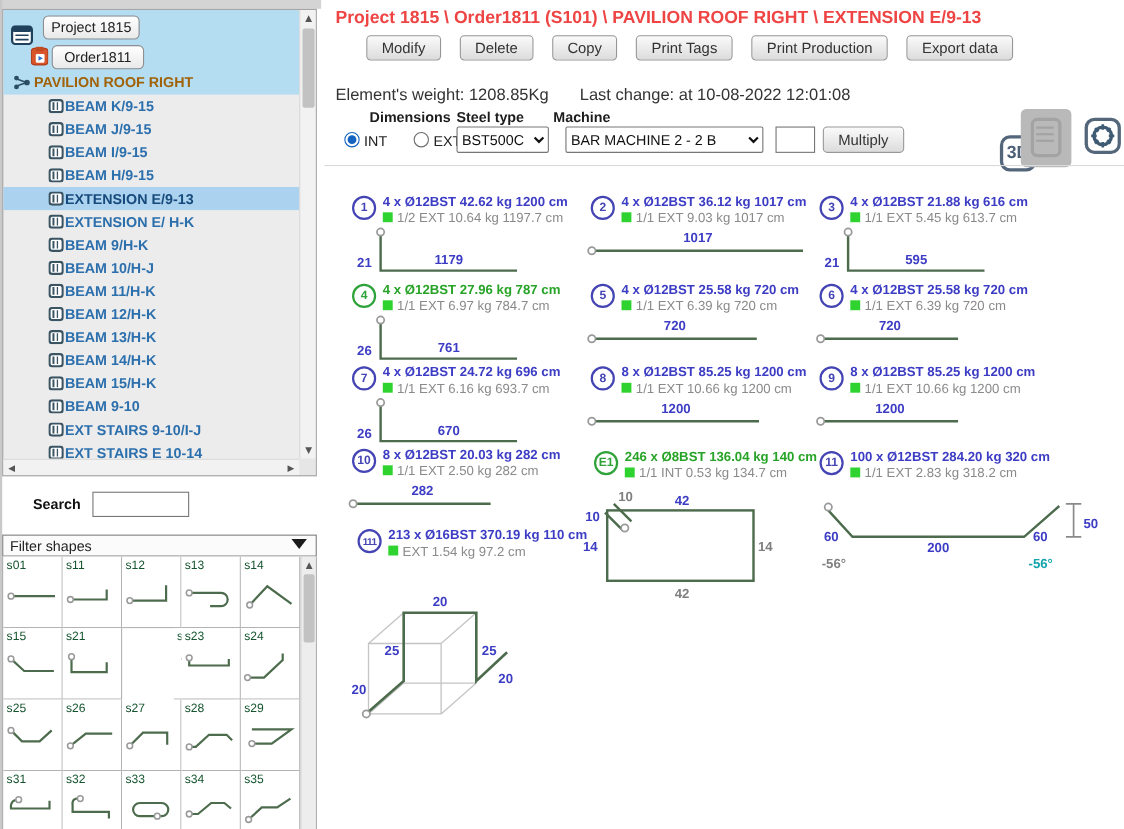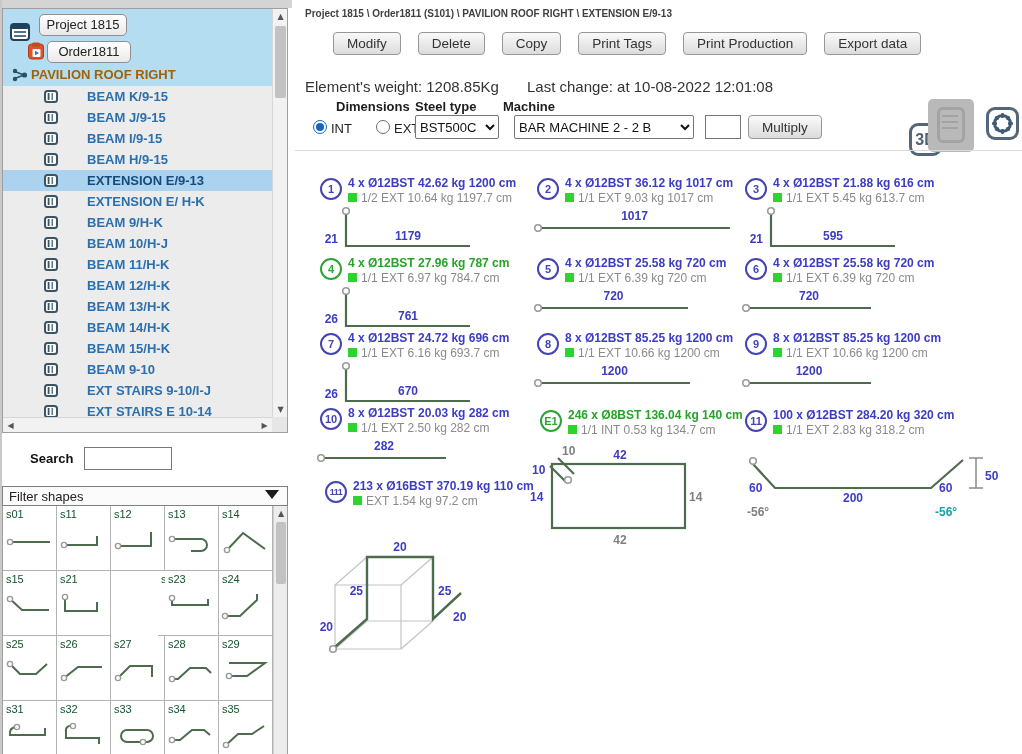--- a/index.html
+++ b/index.html
@@ -15,21 +15,21 @@
   
   #tree-panel { left:2px; top:8px; width:286px; height:425px; background:#ececec;
                 border:1px solid #9f9f9f; overflow:hidden; }
   #tree-blue { position:absolute; left:0; top:0; right:15px; height:77px; background:#b5ddf2; }
   .tree-btn { position:absolute; background:linear-gradient(#ffffff,#e9e9e9); border:1px solid #8f8f8f;
               border-radius:5px; font-size:13px; color:#222; text-align:center; padding-top:2px; cursor:default; }
   #project-btn { left:36px; top:5px; width:88px; height:22px; }
   #order-btn { left:44px; top:32px; width:84px; height:22px; }
   #group-row { position:absolute; left:28px; top:58px; font-size:13px; font-weight:bold; color:#a16207; }
   #tree-items { position:absolute; left:0; top:77px; right:15px; }
-  .tree-row { height:21px; line-height:21px; padding-left:84px; font-size:13px; font-weight:bold;
+  .tree-row { height:21px; line-height:21px; padding-left:56px; font-size:13px; font-weight:bold;
               color:#2c6fad; white-space:nowrap; position:relative; }
   .tree-row.selected { background:#abd2ee; color:#174a7c; }
   .tree-row svg { position:absolute; left:41px; top:4px; }
   
   .sb-track { background:#f2f2f2; position:absolute; }
   #tree-vscroll { right:0; top:0; width:15px; bottom:15px; border-left:1px solid #d7d7d7; }
   #tree-hscroll { left:0; bottom:0; right:15px; height:15px; border-top:1px solid #d7d7d7; }
   #tree-corner { right:0; bottom:0; width:15px; height:15px; background:#e6e6e6; }
   .sb-arrow { position:absolute; font-family:"DejaVu Sans", sans-serif; font-size:8px; color:#555;
               width:15px; height:15px; text-align:center; line-height:15px; }
@@ -45,21 +45,21 @@
 
   
   #palette { left:2px; top:506px; width:286px; height:248px; background:#fff; border-left:1px solid #9f9f9f;
              border-right:1px solid #9f9f9f; overflow:hidden; }
   .pal-cell { position:absolute; width:54px; height:65px; border-right:1px solid #b3b3b3; border-bottom:1px solid #b3b3b3;
               background:#fff; }
   .pal-label { font-size:11px; color:#14532d; padding:2px 0 0 3px; }
   #pal-vscroll { right:0; top:0; width:14px; height:248px; background:#ededed; border-left:1px solid #cfcfcf; }
 
   
-  #breadcrumb { left:305px; top:8px; font-size:10px; font-weight:bold; color:#404040; white-space:nowrap; }
+  #breadcrumb { left:305px; top:8px; font-size:16px; font-weight:bold; color:#ef4444; white-space:nowrap; }
   #action-buttons { left:320px; top:32px; display:flex; gap:17px;padding-left:13px; }
   .act-btn { background:linear-gradient(#fafafa,#dcdcdc); border:1px solid #979797; border-radius:4px;
              font-size:13.5px; color:#333; padding:3px 13px; white-space:nowrap; cursor:default;
              font-family:"Liberation Sans", sans-serif; }
 
   
   #weight-text { left:305px; top:78px; font-size:15px; color:#333; }
   #lastchange-text { left:527px; top:78px; font-size:15px; color:#333; }
   .ctl-label { font-size:13px; font-weight:bold; color:#1c1c1c; }
   #dims-label { left:336px; top:99px; }

